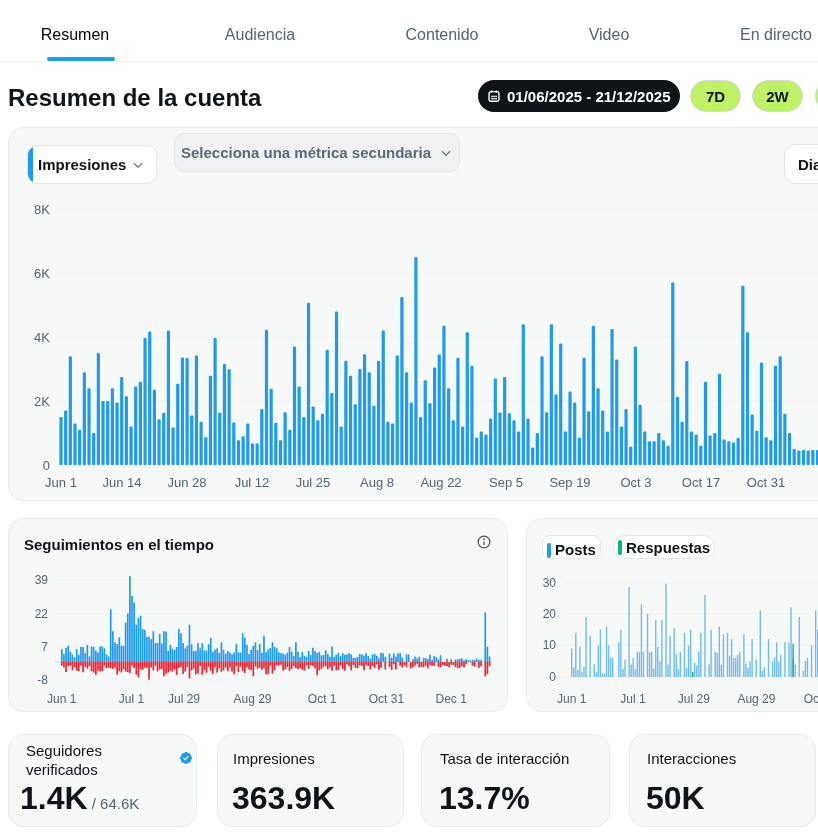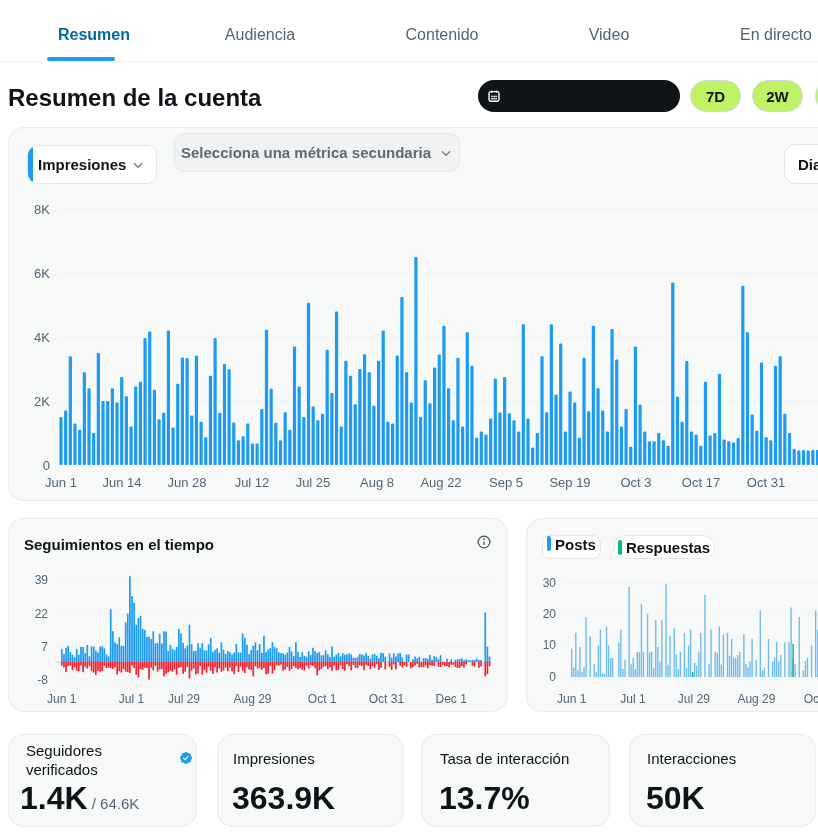--- a/index.html
+++ b/index.html
@@ -5,41 +5,42 @@
   font-family:"Liberation Sans", sans-serif; color:#0f1419; }
 .abs { position:absolute; }
 .card { position:absolute; background:#f7f9f9; border:1px solid #cfd9de66; border-radius:16px; }
 .tabtxt { position:absolute; top:26px; font-size:16px; color:#536471; transform:translateX(-50%); white-space:nowrap; }
 .pill { position:absolute; top:80px; height:32px; border:1px solid #cfd9de; border-radius:17px;
   font-size:15px; font-weight:bold; display:flex; align-items:center; justify-content:center; background:#bef264; }
 </style></head>
 <body>
 
 <div class="abs" style="left:0;top:0;width:818px;height:62px;border-bottom:1px solid #eff3f4;background:#fff"></div>
-<div class="tabtxt" style="left:94px;color:#0369a1;font-weight:bold">Resumen</div>
+<div class="tabtxt" style="left:75px;color:#000000;font-weight:normal">Resumen</div>
 <div class="tabtxt" style="left:260px">Audiencia</div>
 <div class="tabtxt" style="left:442px">Contenido</div>
 <div class="tabtxt" style="left:609px">Video</div>
 <div class="tabtxt" style="left:776px">En directo</div>
 <div class="abs" style="left:47px;top:57px;width:68px;height:4px;background:#1d9bf0;border-radius:2px"></div>
 
 <div class="abs" style="left:8px;top:84px;font-size:24px;font-weight:800">Resumen de la cuenta</div>
 <div class="abs" style="left:478px;top:80px;width:202px;height:32px;background:#0f1419;border-radius:17px;display:flex;align-items:center;color:#fff;font-size:15px;font-weight:bold">
   <svg style="margin-left:9px" width="14" height="14" viewBox="0 0 24 24" fill="none" stroke="#fff" stroke-width="2.4">
       <rect x="3.5" y="4.5" width="17" height="16.5" rx="3"></rect>
       <path d="M8 2.5v4M16 2.5v4"></path>
       <g fill="#fff" stroke="none">
         <circle cx="8.6" cy="12.6" r="1.5"></circle>
         <circle cx="12.1" cy="12.6" r="1.5"></circle>
         <circle cx="15.6" cy="12.6" r="1.5"></circle>
         <circle cx="8.6" cy="16.6" r="1.5"></circle>
         <circle cx="12.1" cy="16.6" r="1.5"></circle>
         <circle cx="15.6" cy="16.6" r="1.5"></circle>
       </g>
     </svg>
+  <span style="margin-left:6px">01/06/2025 - 21/12/2025</span>
 </div>
 <div class="pill" style="left:690px;width:51px">7D</div>
 <div class="pill" style="left:752px;width:51px">2W</div>
 <div class="pill" style="left:815px;width:51px">4W</div>
 
 <div class="card" style="left:8px;top:127px;width:880px;height:374px"></div>
 
 <div class="abs" style="left:27px;top:145px;width:130px;height:39px;background:#fff;border:1px solid #e3e8ea;border-radius:10px;overflow:hidden;display:flex;align-items:center">
   <div style="width:5px;height:39px;background:#1d9bf0"></div>
   <span style="margin-left:5px;font-size:15px;font-weight:bold">Impresiones</span>
@@ -671,21 +672,21 @@
     <text x="53.8" y="185" text-anchor="middle" font-family="Liberation Sans" font-size="12" fill="#536471">Jun 1</text>
     <text x="123.5" y="185" text-anchor="middle" font-family="Liberation Sans" font-size="12" fill="#536471">Jul 1</text>
     <text x="176.0" y="185" text-anchor="middle" font-family="Liberation Sans" font-size="12" fill="#536471">Jul 29</text>
     <text x="244.5" y="185" text-anchor="middle" font-family="Liberation Sans" font-size="12" fill="#536471">Aug 29</text>
     <text x="314.2" y="185" text-anchor="middle" font-family="Liberation Sans" font-size="12" fill="#536471">Oct 1</text>
     <text x="378.4" y="185" text-anchor="middle" font-family="Liberation Sans" font-size="12" fill="#536471">Oct 31</text>
     <text x="443.2" y="185" text-anchor="middle" font-family="Liberation Sans" font-size="12" fill="#536471">Dec 1</text>
   </svg>
 
 <div class="card" style="left:526px;top:518px;width:360px;height:194px"></div>
-<div class="abs" style="left:542px;top:535px;height:24px;padding:0 4px;background:#fff;border:1px solid #e3e8ea;border-radius:8px;display:flex;align-items:flex-start;font-size:15px;font-weight:bold">
+<div class="abs" style="left:542px;top:535px;height:24px;padding:0 4px;background:#fff;border:1px solid #e3e8ea;border-radius:8px;display:flex;align-items:flex-end;font-size:15px;font-weight:bold">
   <div style="width:4px;height:15px;background:#1d9bf0;border-radius:2px;margin-right:4px"></div>Posts</div>
 <div class="abs" style="left:613px;top:535px;height:24px;padding:0 4px;background:#fff;border:1px solid #e3e8ea;border-radius:12px;display:flex;align-items:center;font-size:15px;font-weight:bold">
   <div style="width:4px;height:15px;background:#00ba7c;border-radius:2px;margin-right:4px"></div>Respuestas</div>
 <svg style="position:absolute;left:518px;top:518px" width="300" height="194" xmlns="http://www.w3.org/2000/svg">
     <line x1="45" y1="65" x2="300" y2="65" stroke="#eff3f4" stroke-width="1"></line>
     <text x="38" y="69" text-anchor="end" font-family="Liberation Sans" font-size="12" fill="#536471">30</text>
     <line x1="45" y1="96" x2="300" y2="96" stroke="#eff3f4" stroke-width="1"></line>
     <text x="38" y="100" text-anchor="end" font-family="Liberation Sans" font-size="12" fill="#536471">20</text>
     <line x1="45" y1="127" x2="300" y2="127" stroke="#eff3f4" stroke-width="1"></line>
     <text x="38" y="131" text-anchor="end" font-family="Liberation Sans" font-size="12" fill="#536471">10</text>

